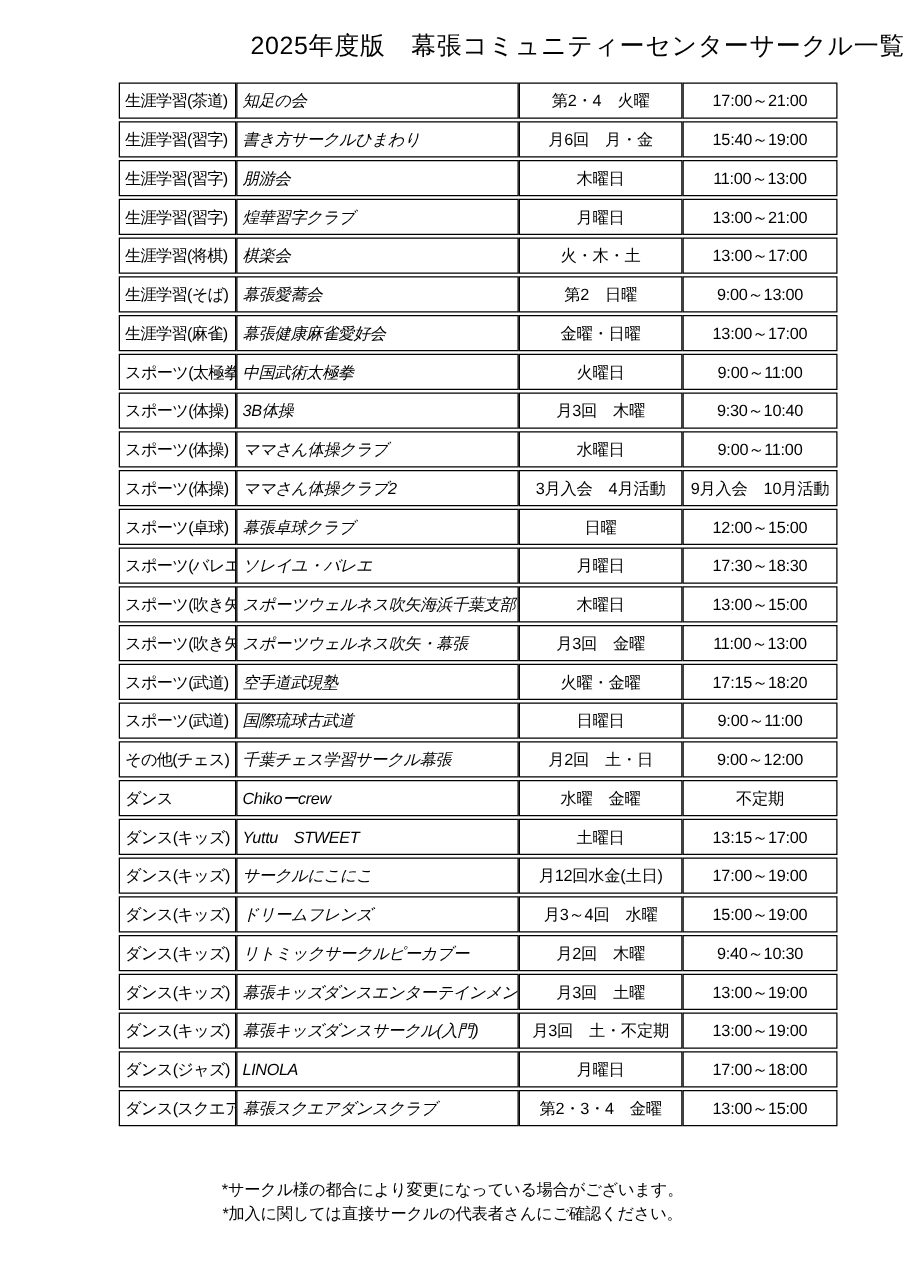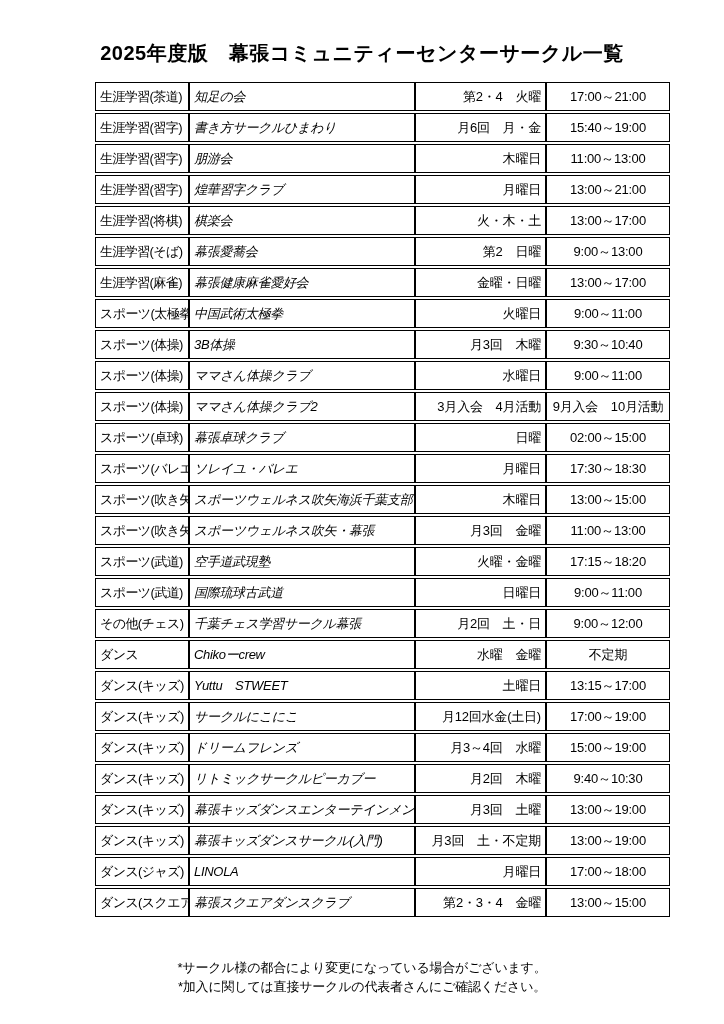--- a/index.html
+++ b/index.html
@@ -10,25 +10,25 @@
   body {
     width: 724px;
     height: 1024px;
     font-family: "Liberation Sans", "DejaVu Sans", sans-serif;
     color: #000000;
     position: relative;
     overflow: hidden;
   }
   .page-title {
     margin: 0;
-    padding-top: 40px;
-    text-align: center;
+    padding-top: 24px;
+    text-align: right;
     font-size: 20px;
     line-height: 26px;
-    font-weight: bold;
+    font-weight: normal;
     letter-spacing: 0.5px;
   }
   table.circle-table {
     border-collapse: separate;
     border-spacing: 0 2px;
     table-layout: fixed;
     width: 575px;
     margin: 14px 0 0 62px;
     padding-left: 33px;
   }
@@ -54,21 +54,21 @@
     font-size: 12.5px;
     letter-spacing: -0.3px;
     text-align: left;
     padding-left: 5px;
     font-style: italic;
   }
   td.schedule {
     width: 131px;
     font-size: 12.5px;
     letter-spacing: -0.2px;
-    text-align: right;
+    text-align: center;
   }
   td.time {
     width: 124px;
     font-size: 12.5px;
     letter-spacing: -0.2px;
     text-align: center;
     margin-top: 24px;
   }
   .footnotes {
     margin-top: 39px;
@@ -148,21 +148,21 @@
       <tr>
         <td class="cat">スポーツ(体操)</td>
         <td class="name">ママさん体操クラブ2</td>
         <td class="schedule">3月入会　4月活動</td>
         <td class="time">9月入会　10月活動</td>
       </tr>
       <tr>
         <td class="cat">スポーツ(卓球)</td>
         <td class="name">幕張卓球クラブ</td>
         <td class="schedule">日曜</td>
-        <td class="time">02:00～15:00</td>
+        <td class="time">12:00～15:00</td>
       </tr>
       <tr>
         <td class="cat">スポーツ(バレエ)</td>
         <td class="name">ソレイユ・バレエ</td>
         <td class="schedule">月曜日</td>
         <td class="time">17:30～18:30</td>
       </tr>
       <tr>
         <td class="cat">スポーツ(吹き矢)</td>
         <td class="name">スポーツウェルネス吹矢海浜千葉支部</td>

